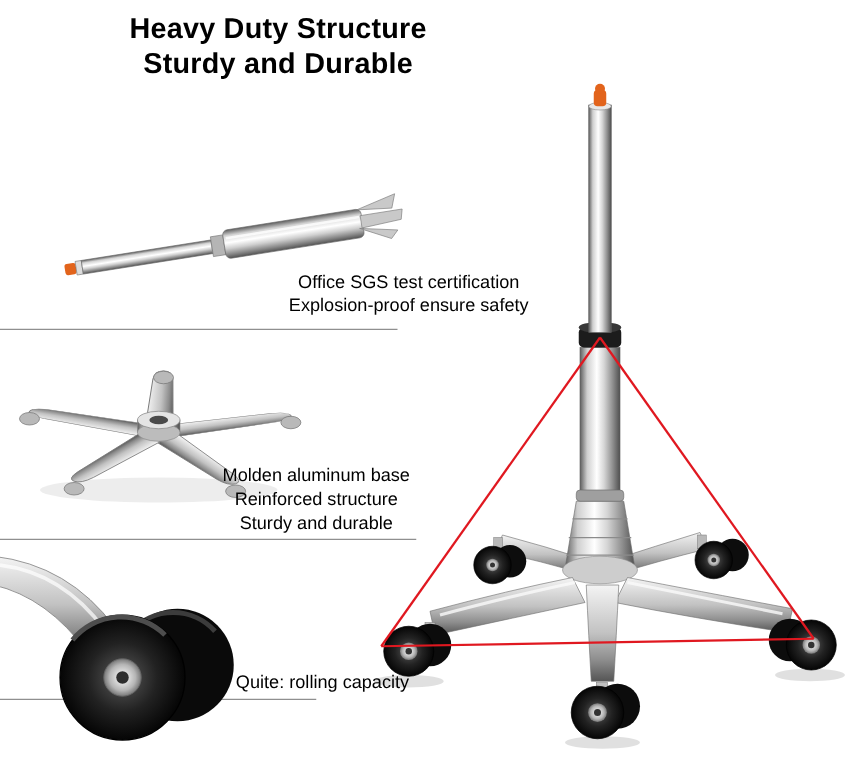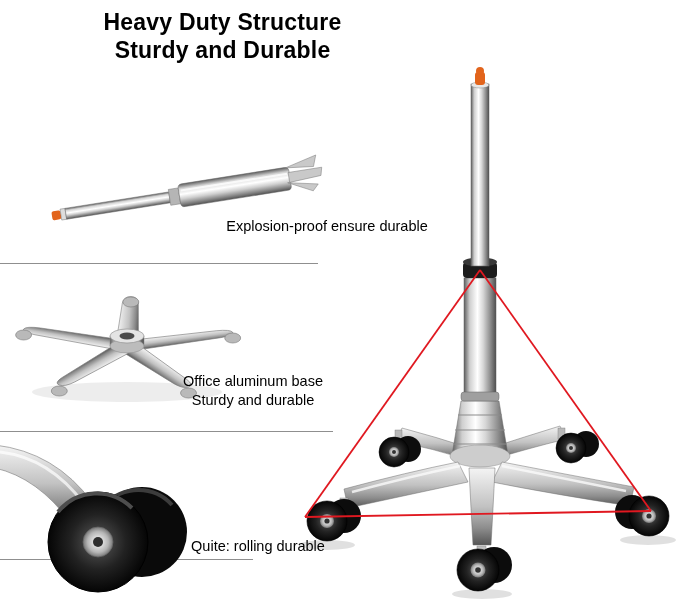--- a/index.html
+++ b/index.html
@@ -197,25 +197,27 @@
       <line x1="305" y1="517" x2="651" y2="511" stroke="#e01820" stroke-width="1.8"></line>
     </g>
   </svg>
 
   <div class="title-block">
     <div class="title-line">Heavy Duty Structure</div>
     <div class="title-line">Sturdy and Durable</div>
   </div>
 
   <div class="annotation a1">
-    <div>Explosion-proof ensure durable</div>
+    <div>Office SGS test certification</div>
+    <div>Explosion-proof ensure safety</div>
   </div>
 
   <div class="annotation a2">
-    <div>Office aluminum base</div>
+    <div>Molden aluminum base</div>
+    <div>Reinforced structure</div>
     <div>Sturdy and durable</div>
   </div>
 
   <div class="annotation a3">
-    <div>Quite: rolling durable</div>
+    <div>Quite: rolling capacity</div>
   </div>
 
 </div>
 
 </body></html>

